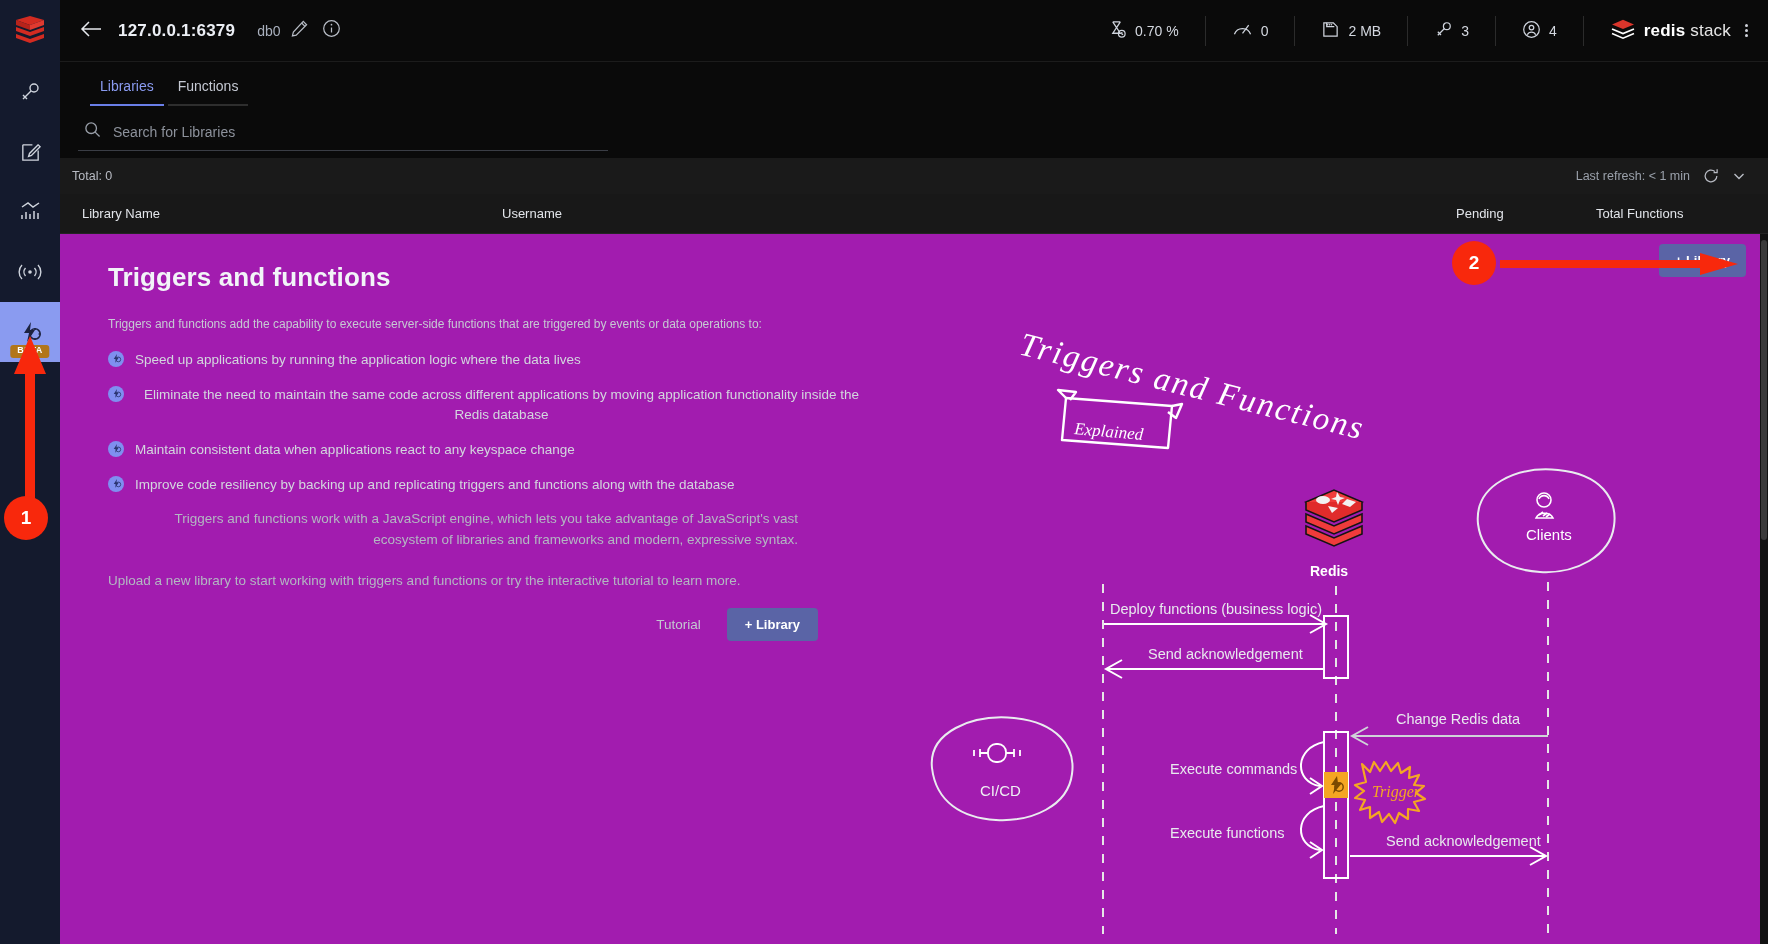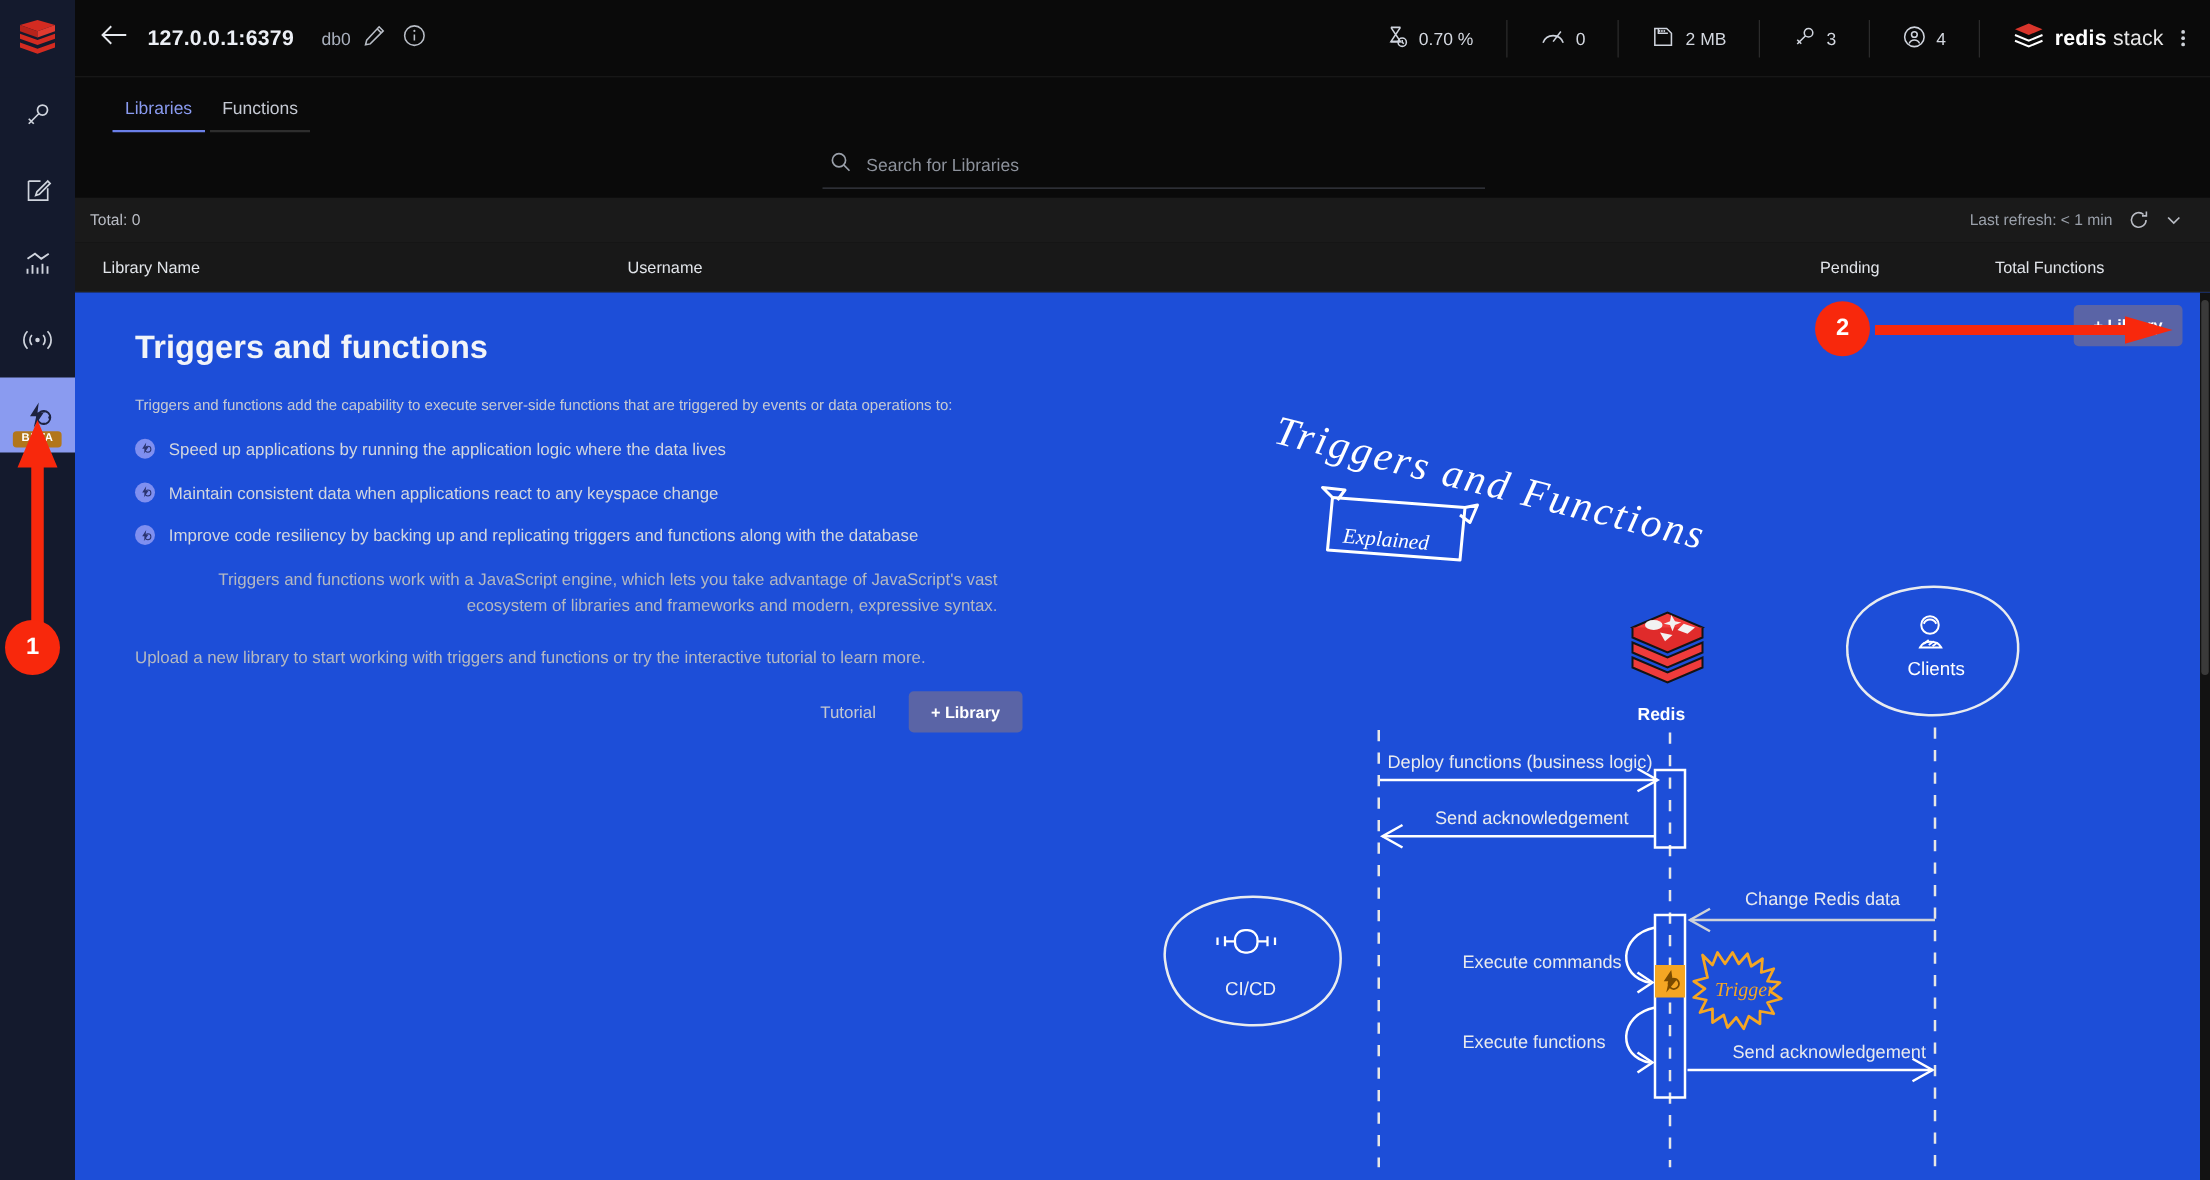--- a/index.html
+++ b/index.html
@@ -85,21 +85,21 @@
     display: flex; align-items: flex-end;
     padding-left: 30px; background: #0a0a0a;
   }
   .tab {
     font-size: 14px; color: #c5c9d3; padding: 0 10px 10px;
     border-bottom: 2px solid #2e2e2e; cursor: pointer; margin-right: 4px;
   }
   .tab.active { color: #8a9bf0; border-bottom-color: #6a7fe8; font-weight: normal;}
 
   
-  .searchrow { height: 52px; flex: 0 0 52px; display: flex; align-items: center; position: relative; background:#0a0a0a;justify-content:center; }
+  .searchrow { height: 52px; flex: 0 0 52px; display: flex; align-items: center; position: relative; background:#0a0a0a; }
   .searchbox {
     margin-left: 18px; width: 530px; display: flex; align-items: center; gap: 12px;
     border-bottom: 1px solid #3a3d45; height: 38px; padding: 0 4px 0 6px;
   }
   .searchbox input {
     background: transparent; border: 0; outline: none;
     color: #d6d9e0; font-size: 14px; font-family: "Liberation Sans", sans-serif;
     width: 100%;
   }
   .searchbox input::placeholder { color: #8d929c; }
@@ -137,21 +137,21 @@
     height: 40px; flex: 0 0 40px; background: #181818;
     display: flex; align-items: center; color: #e2e5ea; font-size: 13px;
     padding: 0 22px; border-bottom: 1px solid #242424;
   }
   .th-name { width: 420px; }
   .th-user { flex: 1; }
   .th-pend { width: 100px; text-align: left; }
   .th-total { width: 150px; text-align: left; margin-left: 40px; }
 
   
-  .content { flex: 1; position: relative; background: #1d4ed8; overflow: hidden; }
+  .content { flex: 1; position: relative; background: #a21caf; overflow: hidden; }
   .promo { position: absolute; left: 48px; top: 28px; width: 760px; }
   .promo h1 { font-size: 26px; color: #f2f4f8; font-weight: bold; letter-spacing: .1px; }
   .promo .lead {
     margin-top: 22px; font-size: 12px; line-height: 1.58;
     color: #c6cad3; max-width: 720px;
   }
   .bullets { margin-top: 16px; text-align: center; }
   .bullet { display: flex; gap: 11px; align-items: flex-start; margin-bottom: 14px; }
   .bdot {
     flex: 0 0 16px; width:16px; height:16px; border-radius: 50%;
@@ -407,20 +407,29 @@
 
         <div class="bullets">
           <div class="bullet">
             <span class="bdot">
               <svg width="11" height="11" viewBox="0 0 12 12" fill="none" stroke="#2b3470" stroke-width="0.9">
                 <path d="M6.5 1 L3 6.5 h2.4 l-1 4.5 L8.5 5 H6 z" fill="#2b3470" stroke="none"></path>
                 <circle cx="8" cy="7" r="2.6"></circle>
               </svg>
             </span>
             <span class="btxt">Speed up applications by running the application logic where the data lives</span>
+          </div>
+          <div class="bullet">
+            <span class="bdot">
+              <svg width="11" height="11" viewBox="0 0 12 12" fill="none" stroke="#2b3470" stroke-width="0.9">
+                <path d="M6.5 1 L3 6.5 h2.4 l-1 4.5 L8.5 5 H6 z" fill="#2b3470" stroke="none"></path>
+                <circle cx="8" cy="7" r="2.6"></circle>
+              </svg>
+            </span>
+            <span class="btxt">Eliminate the need to maintain the same code across different applications by moving application functionality inside the Redis database</span>
           </div>
           <div class="bullet">
             <span class="bdot">
               <svg width="11" height="11" viewBox="0 0 12 12" fill="none" stroke="#2b3470" stroke-width="0.9">
                 <path d="M6.5 1 L3 6.5 h2.4 l-1 4.5 L8.5 5 H6 z" fill="#2b3470" stroke="none"></path>
                 <circle cx="8" cy="7" r="2.6"></circle>
               </svg>
             </span>
             <span class="btxt">Maintain consistent data when applications react to any keyspace change</span>
           </div>

